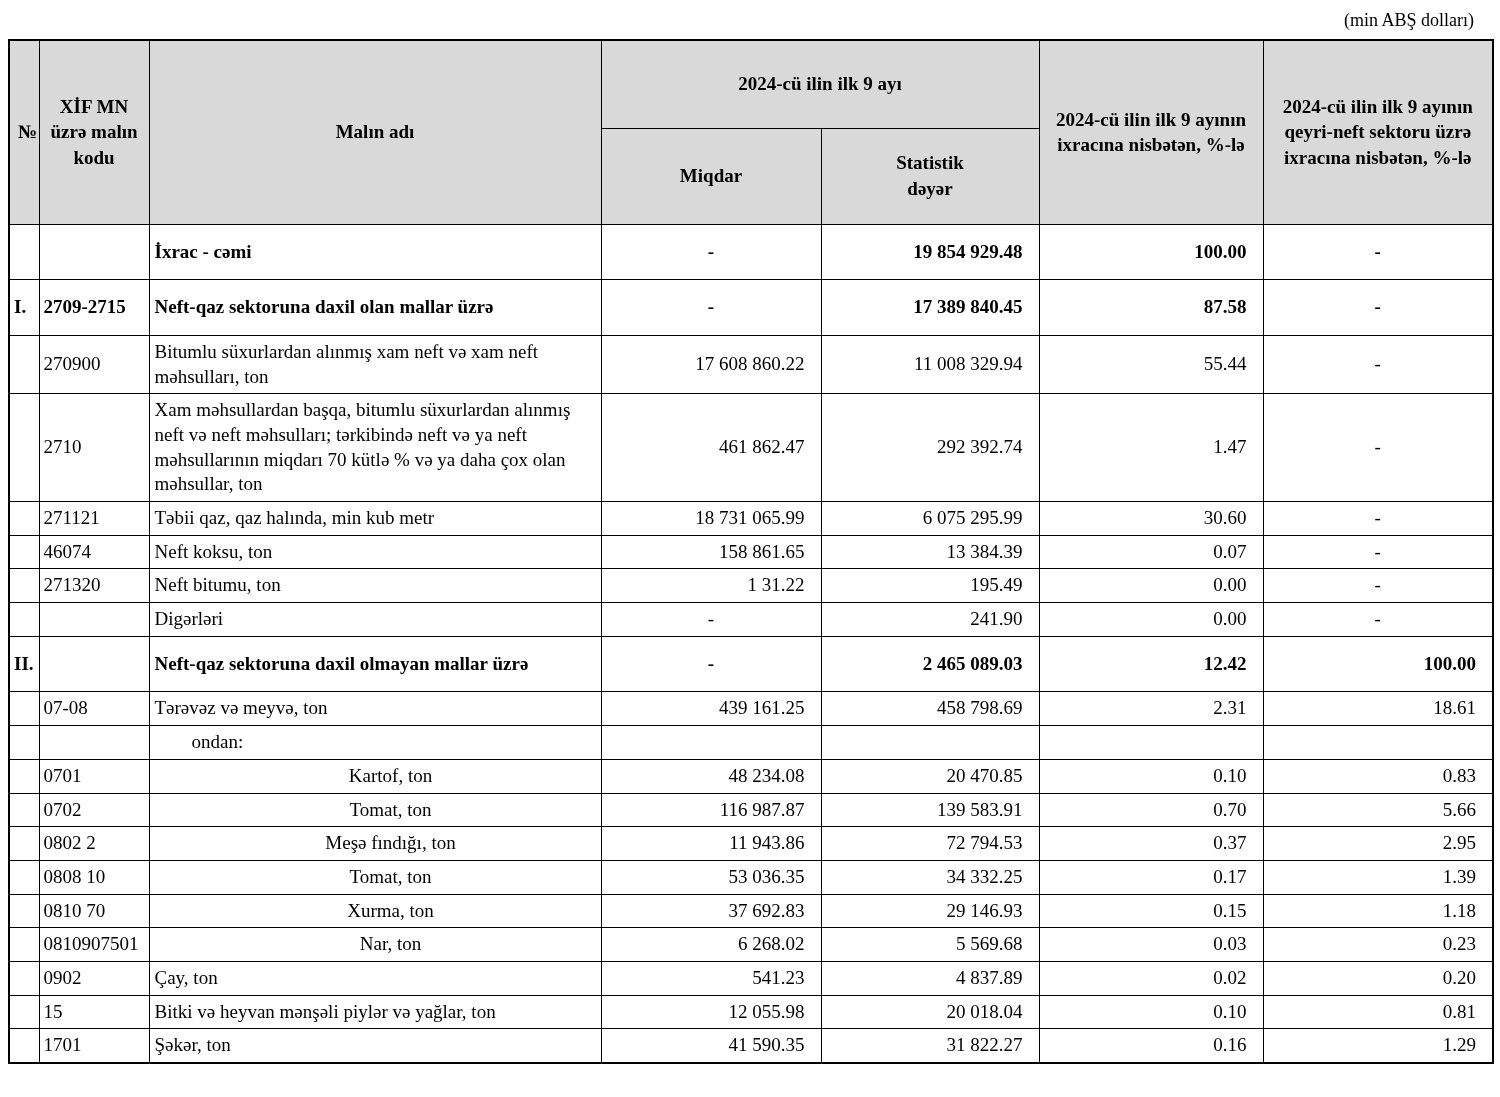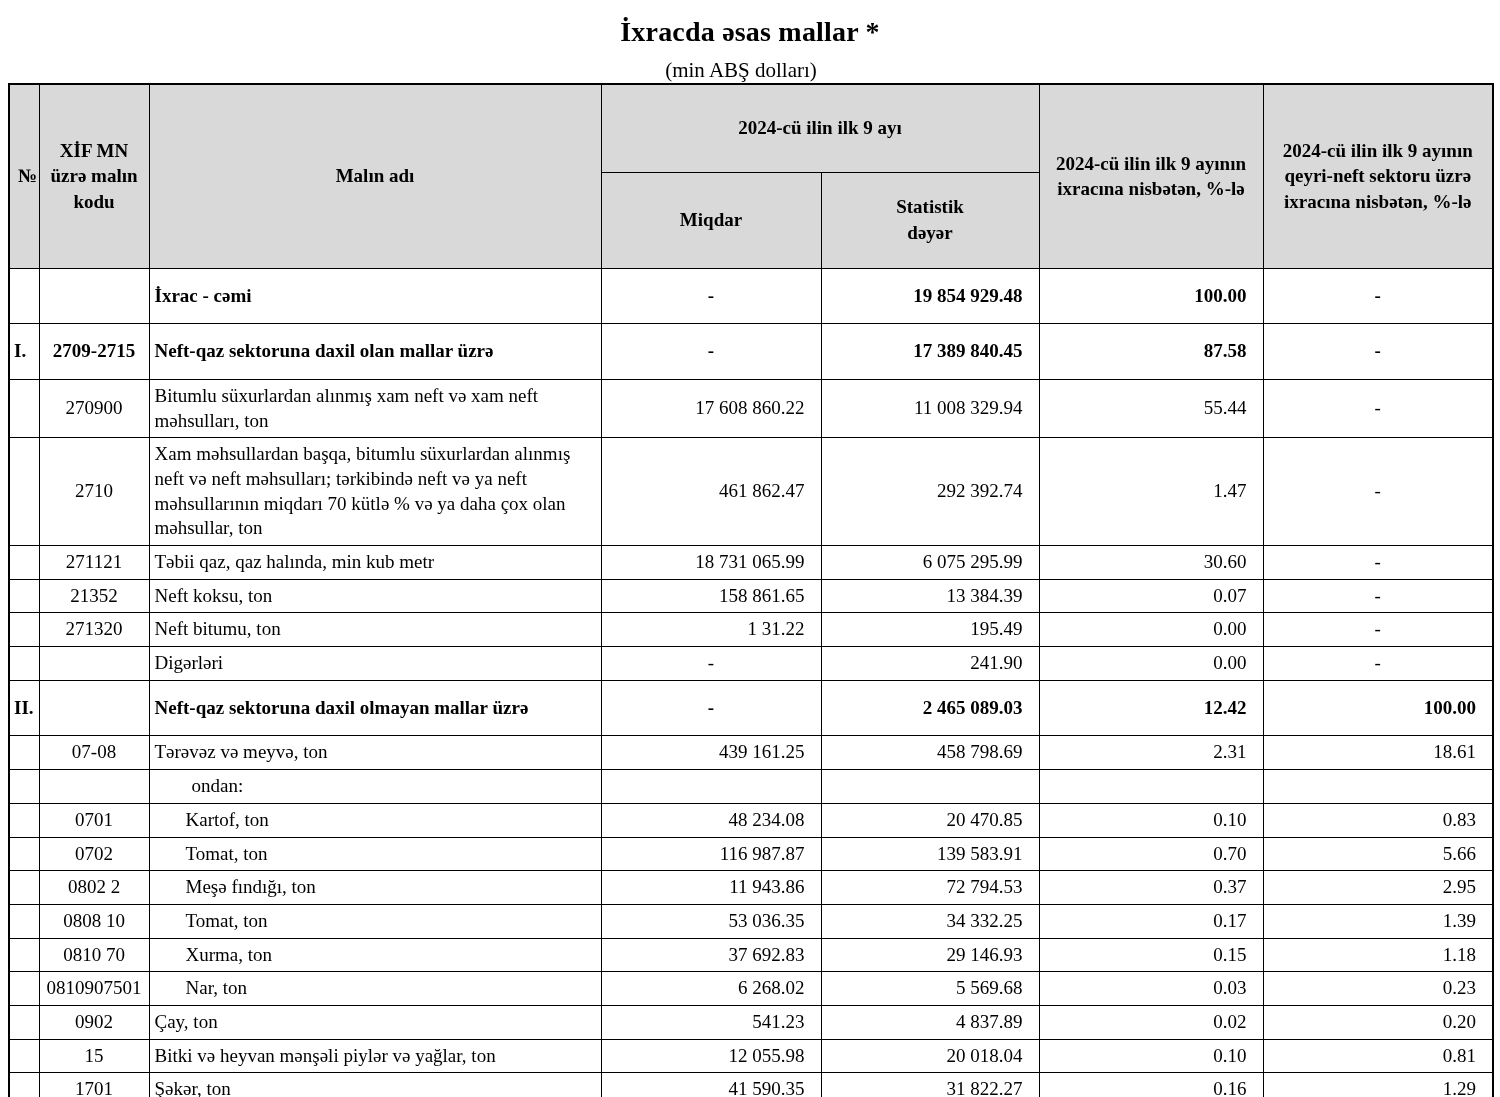--- a/index.html
+++ b/index.html
@@ -18,23 +18,24 @@
     padding: 10px 8px 4px 8px;
   }
   .page-title {
     text-align: center;
     font-size: 28px;
     font-weight: bold;
     margin: 6px 0 10px 0;
     letter-spacing: 0.2px;
   }
   .unit-note {
-    text-align: center;
-    font-size: 21px;
+    text-align: right;
+    font-size: 18px;
     padding-right: 18px;
+    margin-bottom: 8px;
   }
   table.exports {
     border-collapse: collapse;
     table-layout: fixed;
     width: 1484px;
     margin: 0 auto;
     border: 2px solid #000;
   }
   .exports th, .exports td {
     border: 1px solid #000;
@@ -53,40 +54,39 @@
   .exports thead tr:nth-child(1) { height: 88px; }
   .exports thead tr:nth-child(2) { height: 96px; }
   .exports td {
     font-size: 19px;
     line-height: 1.3;
     vertical-align: middle;
     padding: 4px 4px;
   }
   
   td.col-no   { text-align: left;  padding-left: 4px; }
-  td.col-code { text-align: center;  padding-left: 4px; }
+  td.col-code { text-align: left;  padding-left: 4px; }
   td.col-name { text-align: left;  padding-left: 5px; padding-right: 5px; }
   td.col-num  { text-align: right; padding-right: 16px; }
   td.dash     { text-align: center; padding-right: 4px; }
   
   tr.total td, tr.section td {
     font-weight: bold;
     padding-top: 15px;
     padding-bottom: 15px;
   }
   tr.total td.col-name, tr.section td.col-name { text-align: left; }
-  tr.indent td.col-name { padding-left: 36px; }
+  tr.indent td.col-name { padding-left: 36px; text-align: center; }
   tr.ondan  td.col-name { padding-left: 42px; margin-top: 24px; }
 </style>
 </head>
 <body>
 
 <div class="page">
 
-  <h1 class="page-title">İxracda əsas mallar *</h1>
 
   <div class="unit-note">(min ABŞ dolları)</div>
 
   <table class="exports">
     <colgroup>
       <col style="width:30px">
       <col style="width:110px">
       <col style="width:452px">
       <col style="width:220px">
       <col style="width:218px">
@@ -149,21 +149,21 @@
           <td class="col-no"></td>
           <td class="col-code">271121</td>
           <td class="col-name">Təbii qaz, qaz halında, min kub metr</td>
           <td class="col-num">18 731 065.99</td>
           <td class="col-num">6 075 295.99</td>
           <td class="col-num">30.60</td>
           <td class="col-num dash">-</td>
         </tr>
         <tr class="normal">
           <td class="col-no"></td>
-          <td class="col-code">21352</td>
+          <td class="col-code">46074</td>
           <td class="col-name">Neft koksu, ton</td>
           <td class="col-num">158 861.65</td>
           <td class="col-num">13 384.39</td>
           <td class="col-num">0.07</td>
           <td class="col-num dash">-</td>
         </tr>
         <tr class="normal">
           <td class="col-no"></td>
           <td class="col-code">271320</td>
           <td class="col-name">Neft bitumu, ton</td>

